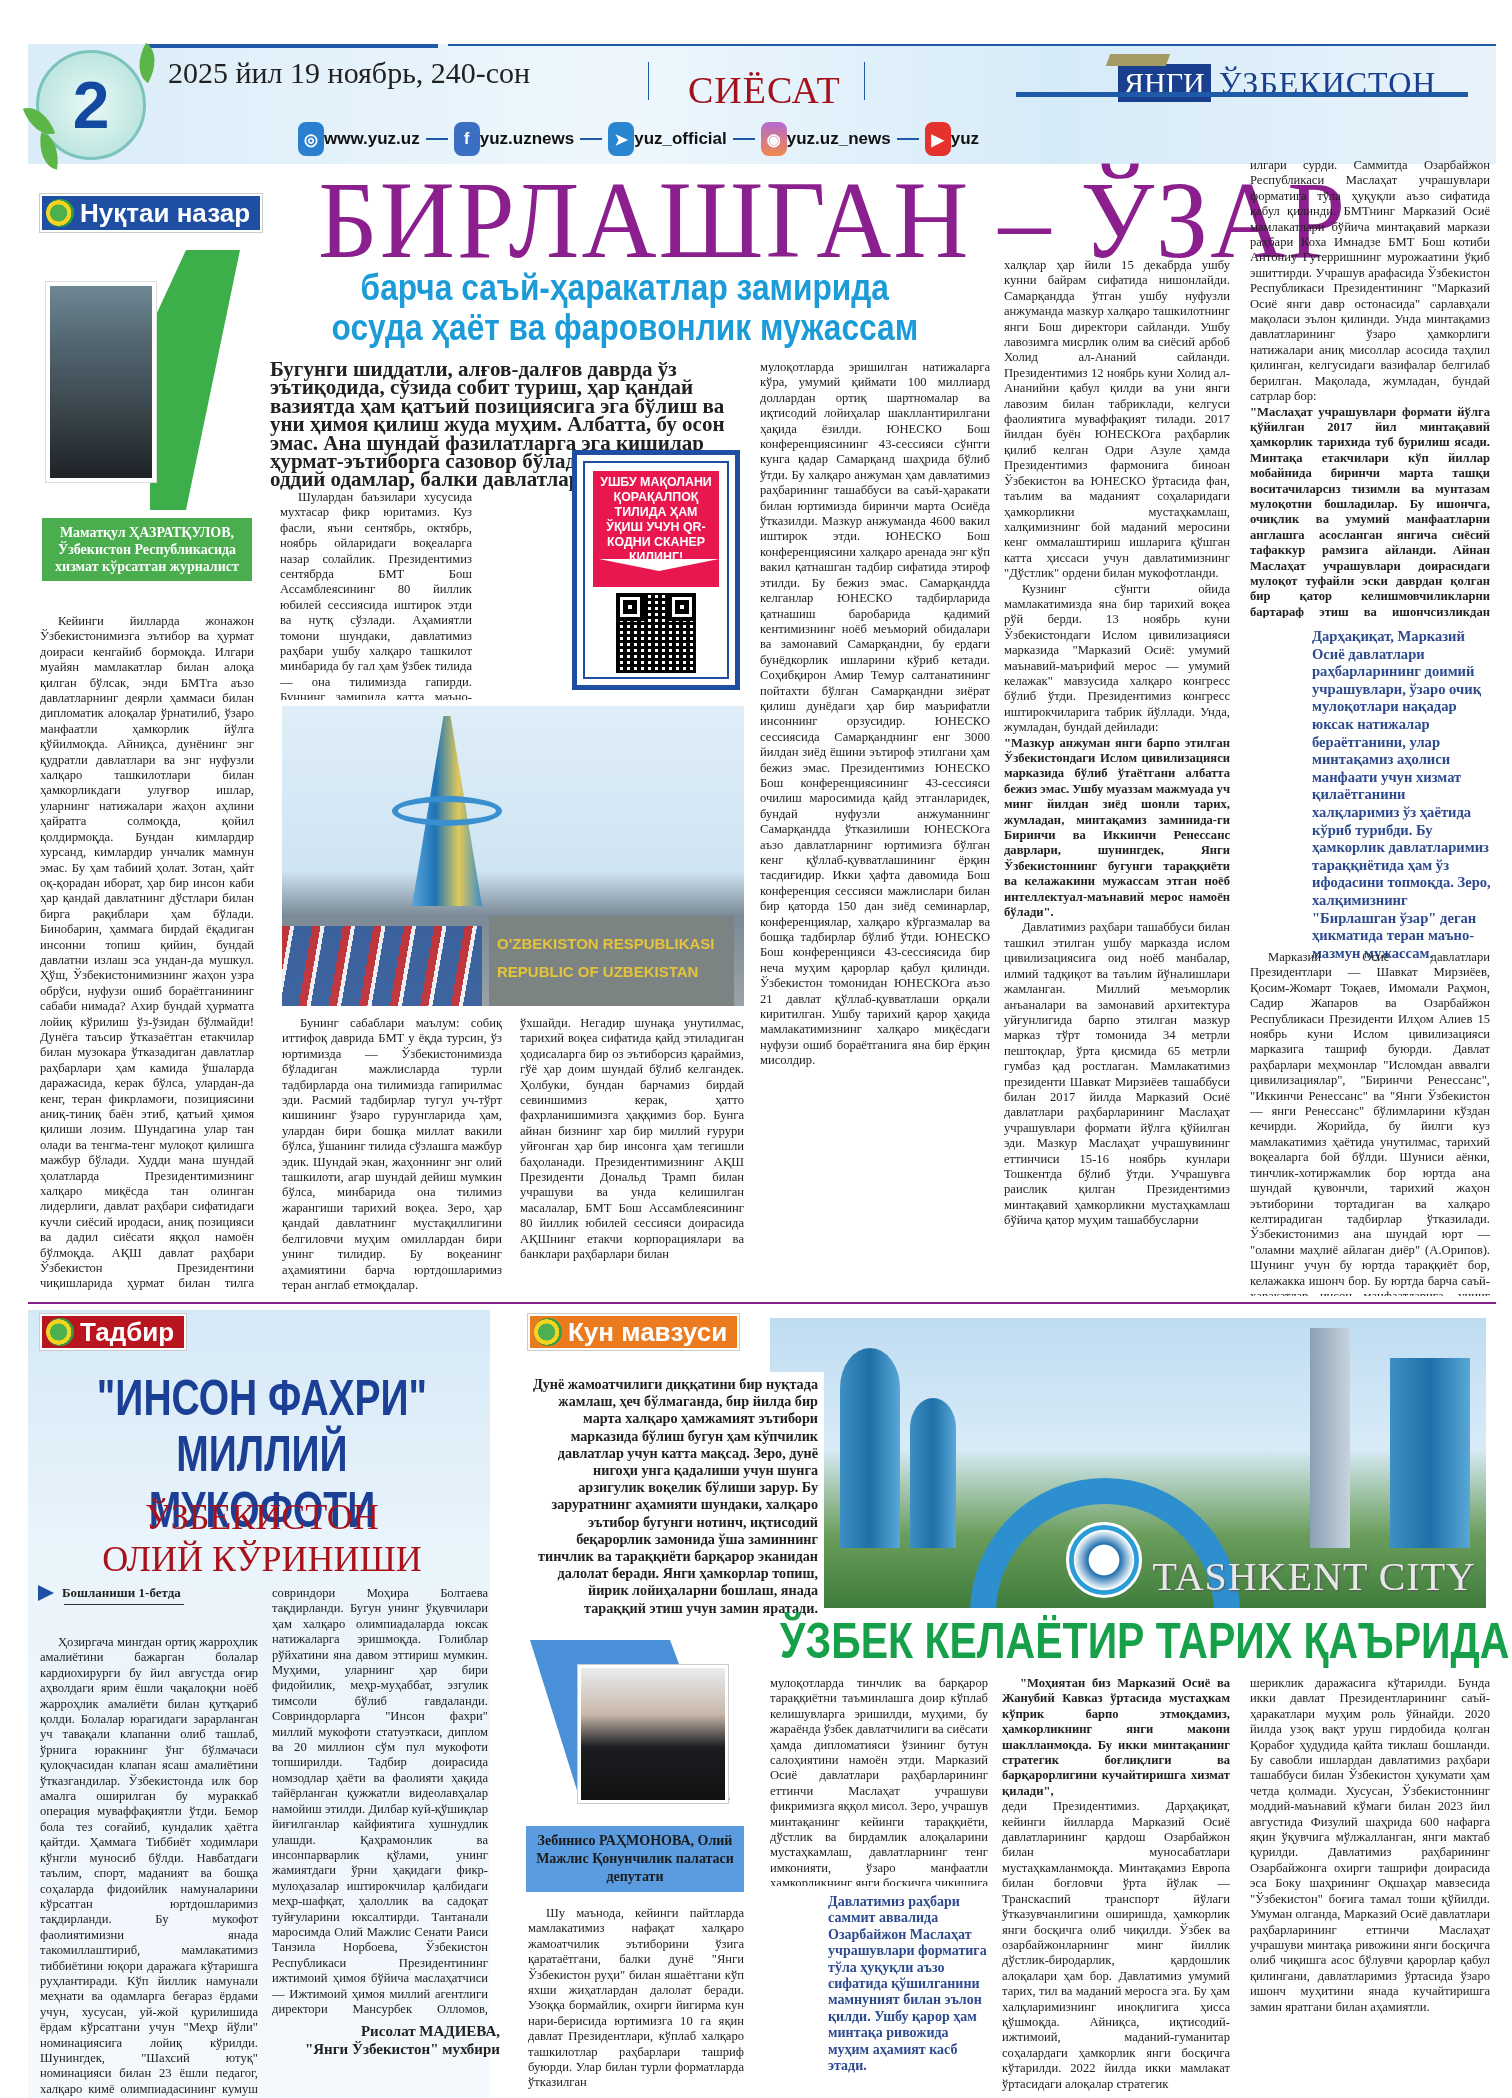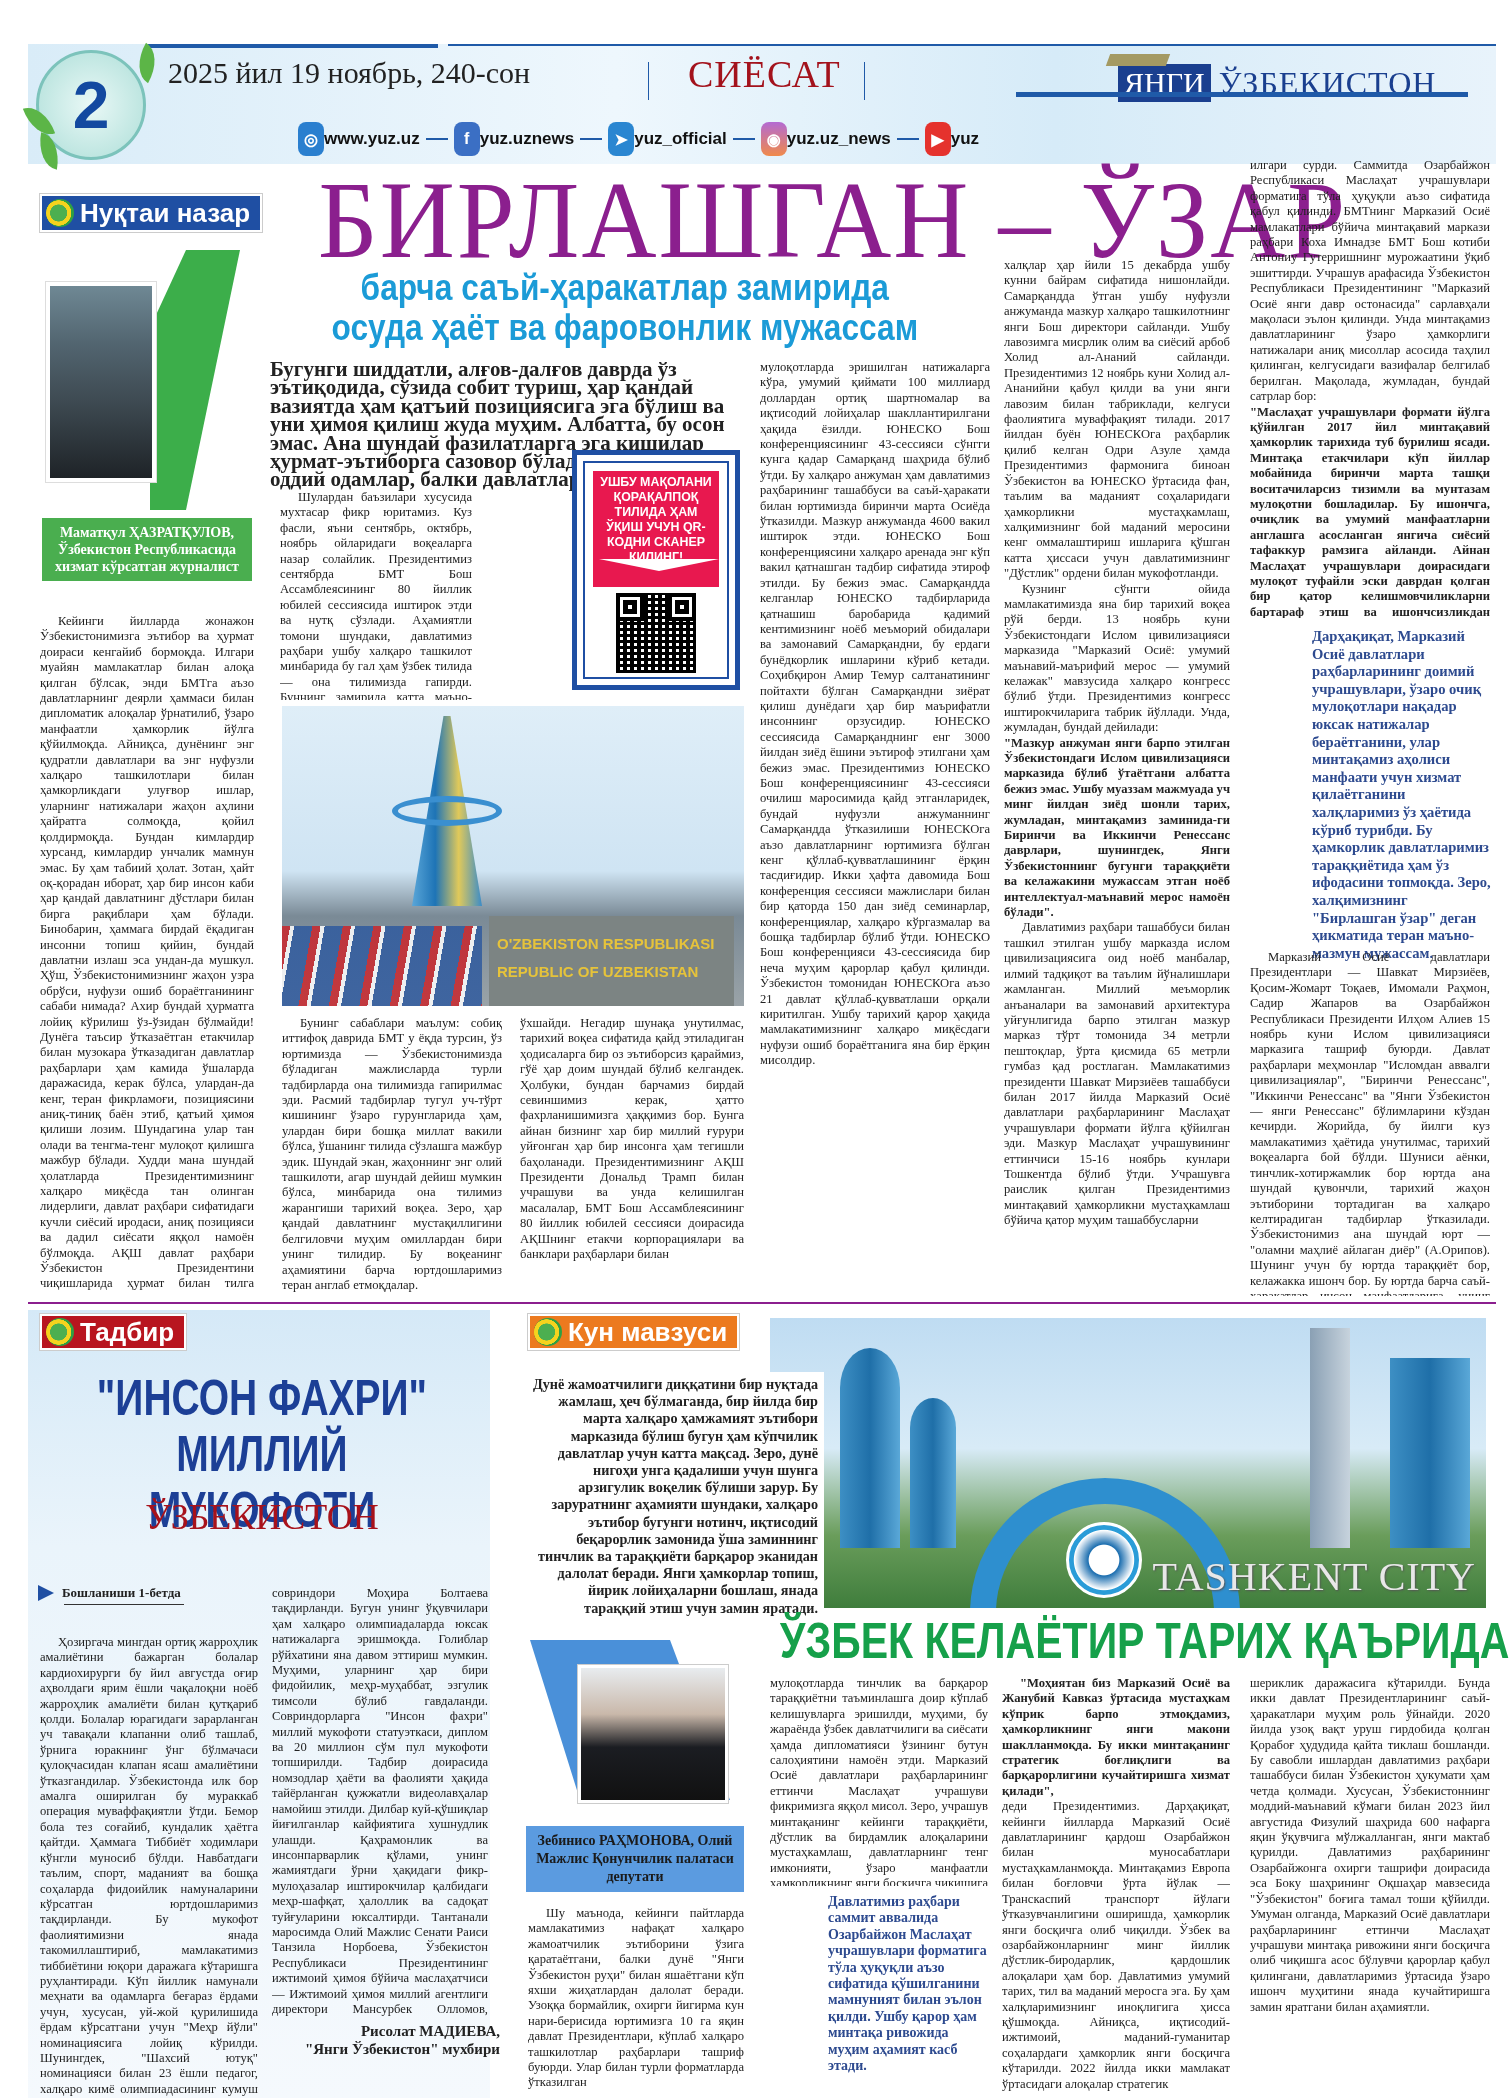--- a/index.html
+++ b/index.html
@@ -5,21 +5,21 @@
   * { box-sizing: border-box; margin: 0; padding: 0; }
   body { width: 1512px; height: 2098px; background: #fff; font-family: "Liberation Serif", serif; color: #222; position: relative; overflow: hidden; }
 
   
   .masthead { position: absolute; left: 28px; top: 44px; width: 1468px; height: 120px; background: linear-gradient(90deg, #d9ecf8 0%, #eef7fd 40%, #d6ebf8 70%, #e8f3fb 100%); }
   .mh-line-top { position: absolute; left: 120px; top: 0; width: 290px; height: 4px; background: #1f5aa8; }
   .mh-line-top2 { position: absolute; left: 420px; top: 0; width: 1048px; height: 2px; background: #1f5aa8; }
   .page-num { position: absolute; left: 8px; top: 6px; width: 110px; height: 110px; border-radius: 50%; background: radial-gradient(circle, #e9f8f6 0%, #bfe6e1 70%, #9dd6cf 100%); border: 3px solid #7cc3bb; display: flex; align-items: center; justify-content: center; font-family: "Liberation Sans", sans-serif; font-weight: bold; font-size: 66px; color: #1349a0; }
   .leaf { position: absolute; width: 22px; height: 34px; background: #5cb547; border-radius: 0 100% 0 100%; }
   .date-line { position: absolute; left: 140px; top: 12px; font-size: 30px; color: #222; font-family: "Liberation Serif", serif; }
-  .section-title { position: absolute; left: 660px; top: 8px; font-size: 38px; color: #a3121c; letter-spacing: 1px; }
+  .section-title { position: absolute; left: 660px; top: 24px; font-size: 38px; color: #a3121c; letter-spacing: 1px; }
   .sec-div { position: absolute; top: 18px; width: 1px; height: 38px; background: #1f5aa8; }
   .socials { position: absolute; left: 270px; top: 78px; display: flex; align-items: center; gap: 0; }
   .soc { display: flex; align-items: center; }
   .soc-ico { width: 26px; height: 34px; border-radius: 8px; display: flex; align-items: center; justify-content: center; color: #fff; font-family: "Liberation Sans", sans-serif; font-weight: bold; font-size: 16px; }
   .soc-label { font-family: "Liberation Sans", sans-serif; font-weight: bold; font-size: 17px; color: #111; }
   .soc-dash { width: 22px; height: 2px; background: #1f5aa8; margin: 0 6px; }
   .logo { position: absolute; left: 1090px; top: 20px; display: flex; align-items: center; }
   .logo-a { background: #1a3f8f; color: #fff; font-size: 30px; padding: 2px 6px; position: relative; }
   .logo-a::before { content: ""; position: absolute; left: -10px; top: -10px; width: 60px; height: 12px; background: #a49a63; transform: skewX(-20deg); }
   .logo-b { font-size: 32px; color: #1a3f8f; margin-left: 8px; letter-spacing: 1px; }
@@ -200,20 +200,21 @@
 <div class="rubric" style="left:40px;top:1314px;height:36px;background:#b8151f;font-size:26px;">
   <span class="rub-ico"></span>
   <span>Тадбир</span>
 </div>
 <div class="big-blue">
   <div>"ИНСОН ФАХРИ"</div>
   <div>МИЛЛИЙ МУКОФОТИ</div>
 </div>
 <div class="big-red">
   <div>ЎЗБЕКИСТОН</div>
+  <div>ОЛИЙ КЎРИНИШИ</div>
 </div>
 <div class="cont-mark">
   <span class="cont-arrow"></span>
   <span>Бошланиши 1-бетда</span>
 </div>
 <div class="cont-rule"></div>
 <div class="col" style="left:40px;top:1616px;width:218px;height:478px;overflow:hidden;margin-top:19px;">
   <p>Ҳозиргача мингдан ортиқ жарроҳлик амалиётини бажарган болалар кардиохирурги бу йил августда оғир аҳволдаги ярим ёшли чақалоқни ноёб жарроҳлик амалиёти билан қутқариб қолди. Болалар юрагидаги зарарланган уч тавақали клапанни олиб ташлаб, ўрнига юракнинг ўнг бўлмачаси қулоқчасидан клапан ясаш амалиётини ўтказгандилар. Ўзбекистонда илк бор амалга оширилган бу мураккаб операция муваффақиятли ўтди. Бемор бола тез соғайиб, кундалик ҳаётга қайтди. Ҳаммага Тиббиёт ходимлари кўнгли муносиб бўлди. Навбатдаги таълим, спорт, маданият ва бошқа соҳаларда фидоийлик намуналарини кўрсатган юртдошларимиз тақдирланди. Бу мукофот фаолиятимизни янада такомиллаштириб, мамлакатимиз тиббиётини юқори даражага кўтаришга руҳлантиради. Кўп йиллик намунали меҳнати ва одамларга беғараз ёрдами учун, хусусан, уй-жой қурилишида ёрдам кўрсатгани учун "Меҳр йўли" номинациясига лойиқ кўрилди. Шунингдек, "Шахсий ютуқ" номинацияси билан 23 ёшли педагог, халқаро кимё олимпиадасининг кумуш медали</p>
 </div>
 <div class="col" style="left:272px;top:1586px;width:216px;height:430px;overflow:hidden;">

